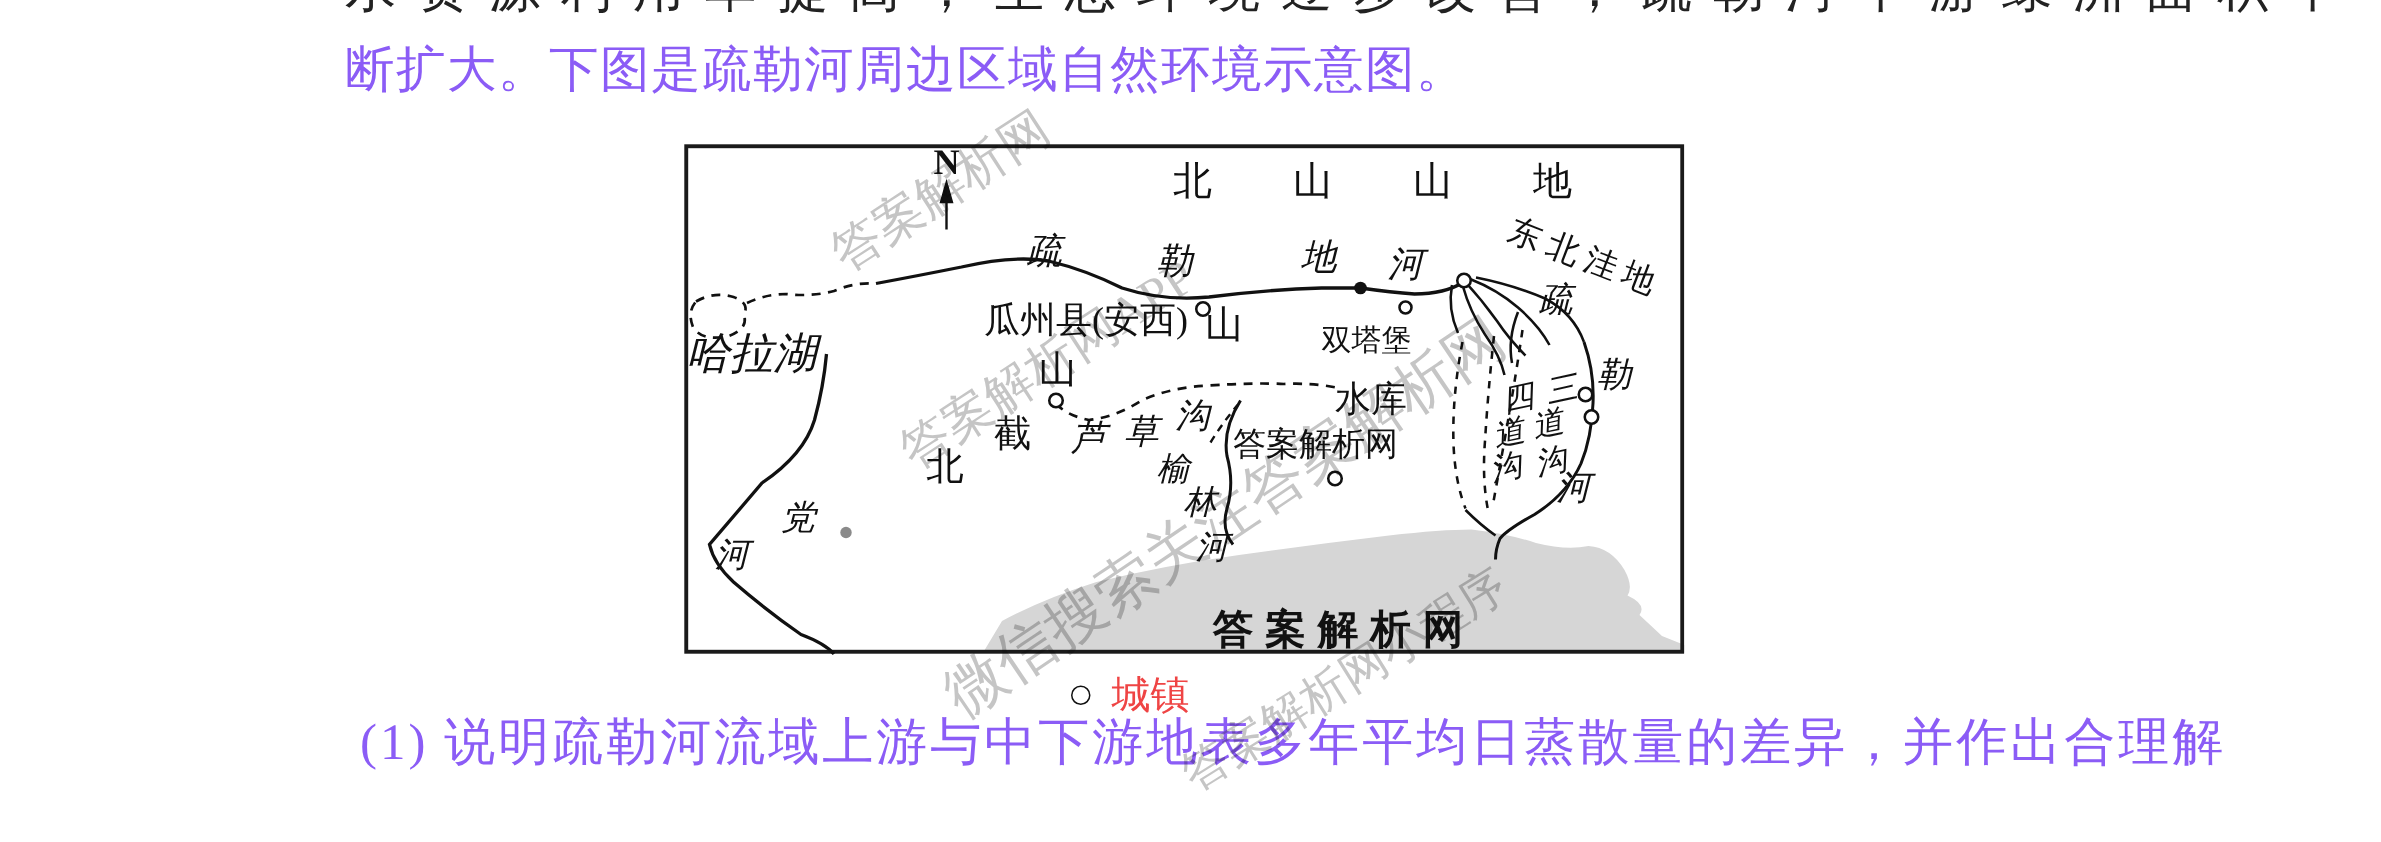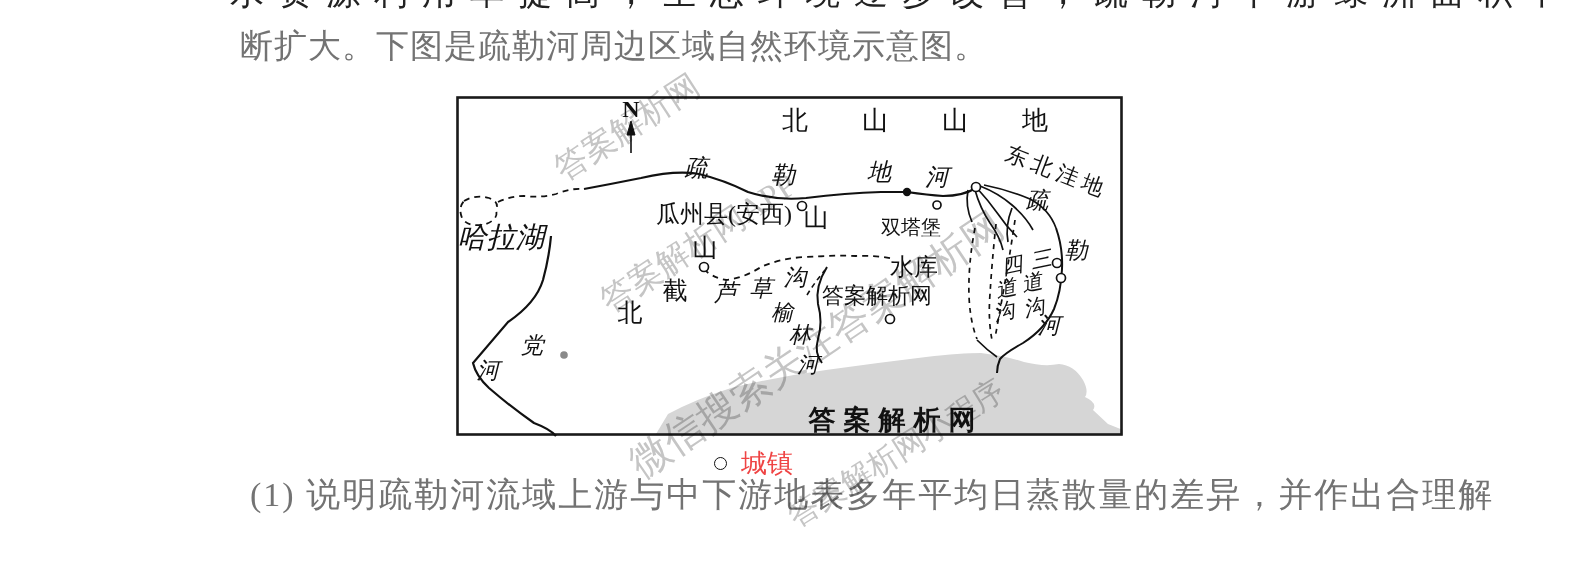--- a/index.html
+++ b/index.html
@@ -1,20 +1,20 @@
 <!DOCTYPE html>
 <html><head>
 <meta charset="utf-8">
 <style>
   html,body{margin:0;padding:0;background:#ffffff;}
   .page{
     position:relative;width:1587px;height:561px;background:#fff;overflow:hidden;
     font-family:"Liberation Serif","DejaVu Serif",serif;color:#1a1a1a;
   }
-  .textline{position:absolute;white-space:nowrap;color:#737373;margin-left:10px;}
+  .textline{position:absolute;white-space:nowrap;color:#8b5cf6;}
   .topclip{position:absolute;left:230px;top:0;width:1340px;height:9px;overflow:hidden;}
   .topclip .inner{position:absolute;left:0;top:-30px;font-size:34px;letter-spacing:14px;white-space:nowrap;color:#222;}
   .introline{left:230px;top:24px;font-size:33px;letter-spacing:1px;}
   .questionline{left:240px;top:472px;font-size:34px;letter-spacing:2px;text-align:center;}
   .mapbox{position:absolute;left:456px;top:96px;width:667px;height:341px;}
   .mapbox svg{position:absolute;left:0;top:0;}
   .map-label{position:absolute;white-space:nowrap;color:#111;line-height:1;z-index:4;}
   .song{font-family:"Liberation Serif","DejaVu Serif",serif;}
   .kai{font-family:"Liberation Serif","DejaVu Serif",serif;font-style:italic;}
   .legend{position:absolute;left:714px;top:446px;display:flex;align-items:center;z-index:4;}

